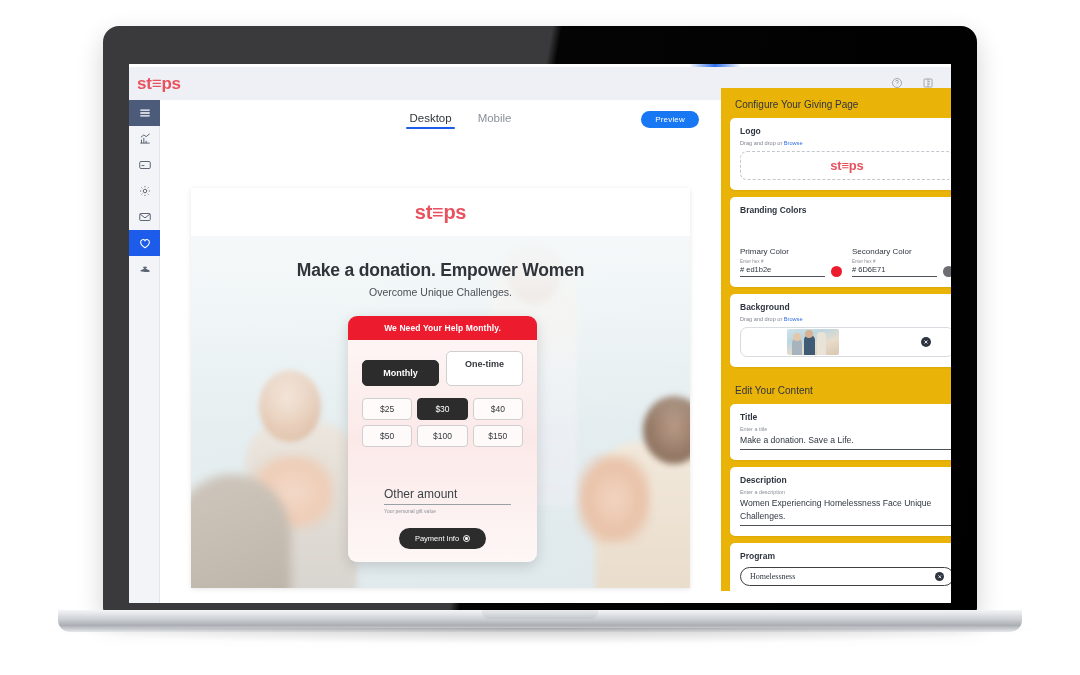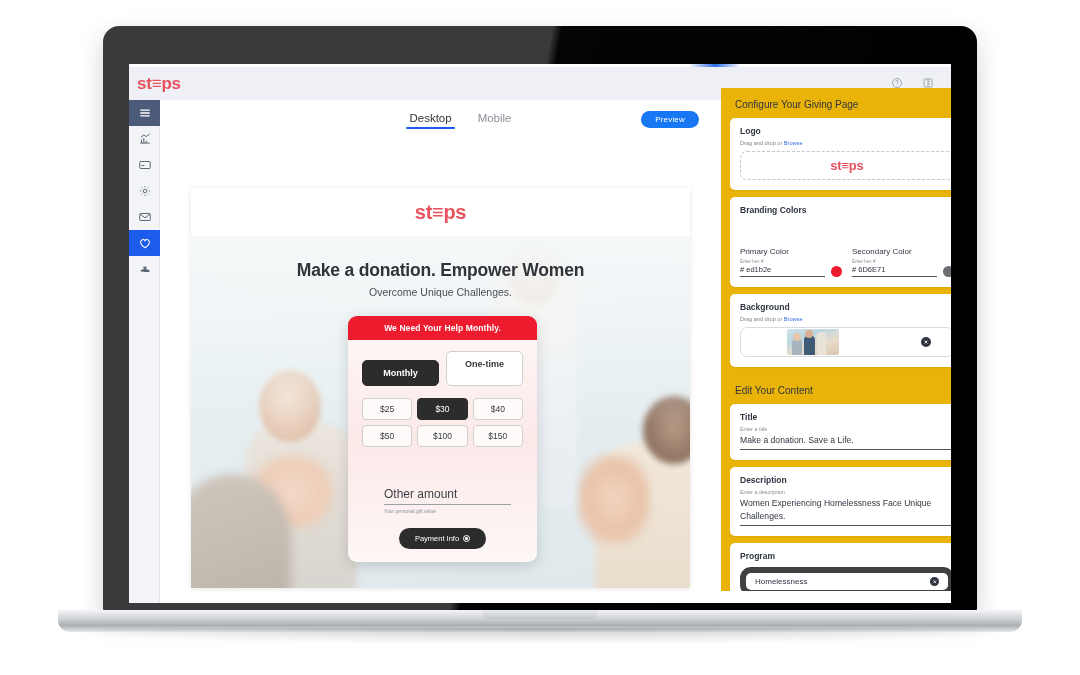--- a/index.html
+++ b/index.html
@@ -274,21 +274,21 @@
     display: flex; align-items: center; justify-content: center;
   }
   #bg-remove svg { width: 6px; height: 6px; color: #ffffff; }
 
   
   .field-hint { font-size: 5.4px; color: #8b9099; margin-bottom: 2px; }
   .field-value { font-size: 8.6px; color: #2f3540; line-height: 1.45; }
   .field-rule { height: 1px; background: #4c5258; margin-top: 3px; }
   .program-pill {
     display: flex; align-items: flex-end; justify-content: space-between;
-    border: 6px solid #404040; border-radius: 11px; padding: 4px 9px;
+    border: 1px solid #404040; border-radius: 11px; padding: 4px 9px; font-family: Liberation Serif, serif;
   }
   .program-pill .pval { font-size: 8px; color: #2f3540; }
   .program-pill .clearbtn {
     width: 9px; height: 9px; border-radius: 50%; background: #2f3540;
     display: flex; align-items: center; justify-content: center;
   }
   .program-pill .clearbtn svg { width: 5.5px; height: 5.5px; color: #ffffff; }
 </style>
 </head>
 <body>

